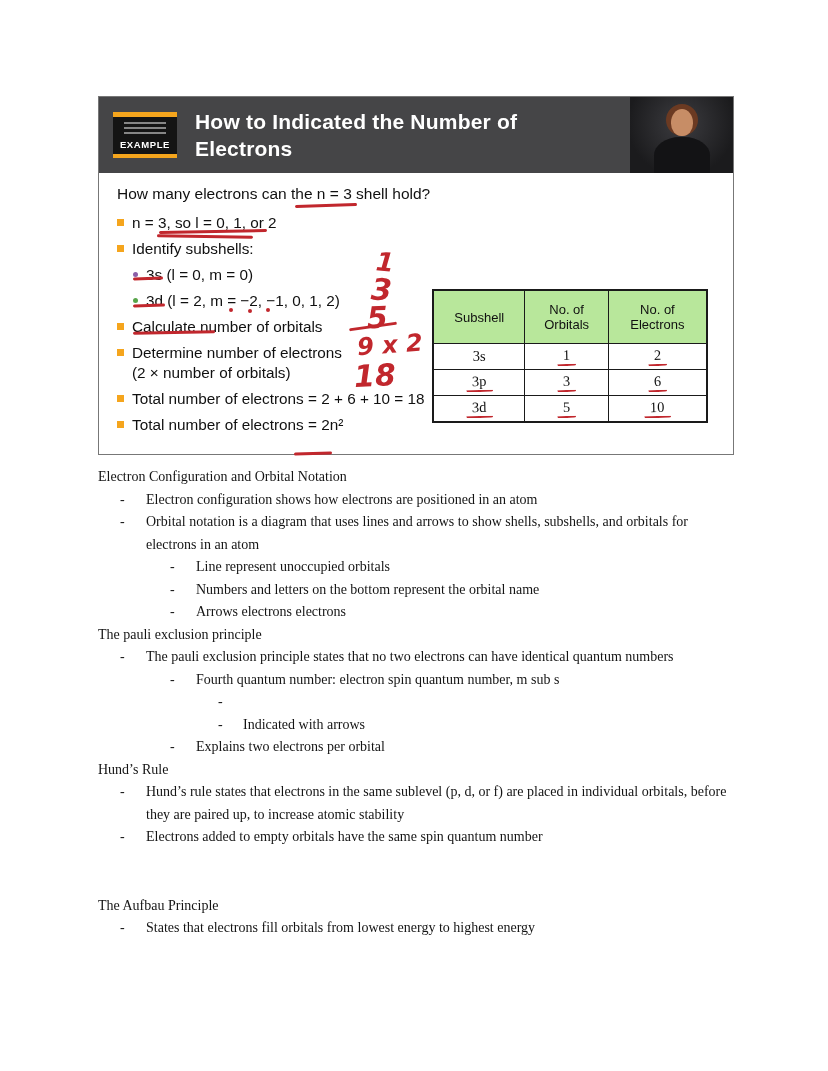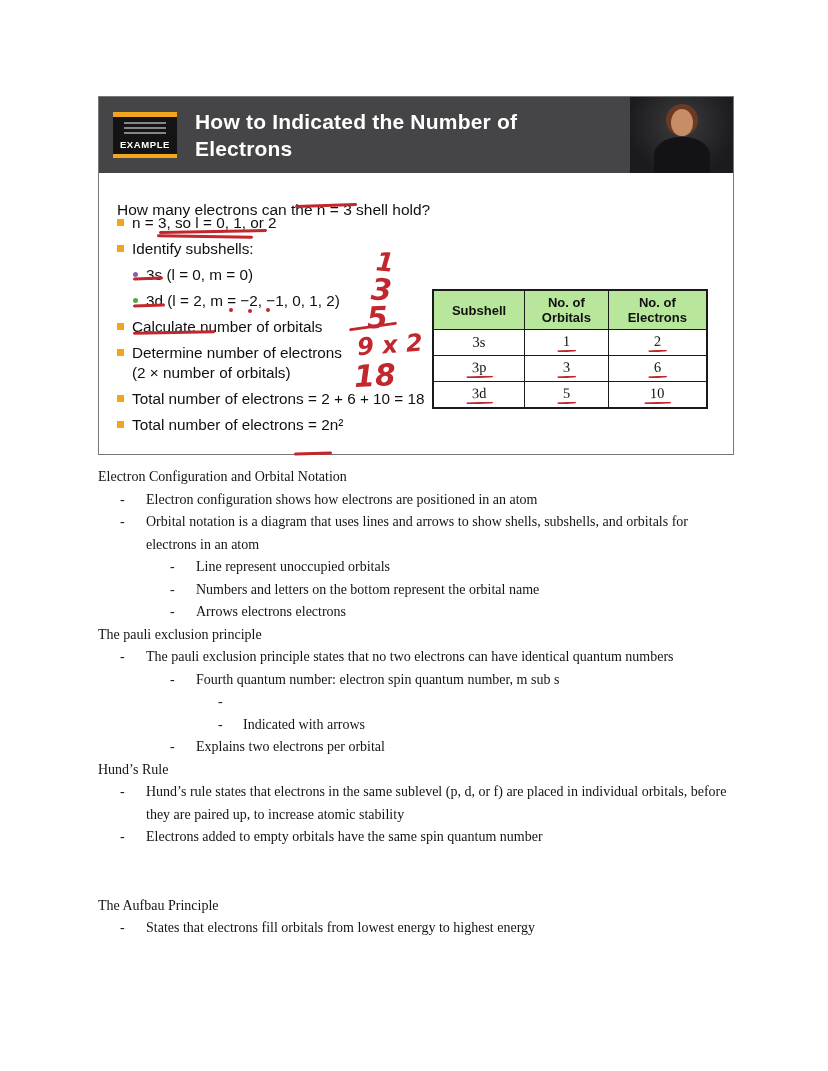--- a/index.html
+++ b/index.html
@@ -21,34 +21,34 @@
                white-space:pre-line;letter-spacing:.2px;}
   .presenter{position:absolute;right:0;top:0;width:103px;height:76px;overflow:hidden;
              background:radial-gradient(circle at 50% 35%,#3c3c40,#1b1b1d 75%);}
   .p-hair{position:absolute;left:36px;top:7px;width:32px;height:32px;background:#6b3a22;border-radius:50%;}
   .p-head{position:absolute;left:41px;top:12px;width:22px;height:27px;background:#c78d66;
           border-radius:50% 50% 46% 46%;}
   .p-torso{position:absolute;left:24px;top:40px;width:56px;height:40px;background:#131315;
            border-radius:46% 46% 0 0;}
 
   .slide-body{position:absolute;left:0;top:76px;right:0;bottom:0;}
-  .question{position:absolute;left:18px;top:28px;font-size:15.5px;color:#101010;}
+  .question{position:absolute;left:18px;top:12px;font-size:15.5px;color:#101010;}
 
   .bullets{position:absolute;left:18px;top:40px;width:322px;}
   .bullet{display:flex;margin-bottom:6px;font-size:15.3px;line-height:20px;color:#101010;}
   .bullet .btxt{white-space:pre-line;}
   .bullet.lvl2{padding-left:16px;}
   .marker{flex:none;}
   .marker.sq{width:7px;height:7px;margin:6px 8px 0 0;}
   .marker.dot{width:5px;height:5px;border-radius:50%;margin:7px 8px 0 0;}
 
   .slide-table{position:absolute;left:333px;top:116px;width:276px;border-collapse:collapse;
                border:2px solid #1a1a1a;}
-  .slide-table th{background:#b8e79b;border:1.5px solid #1a1a1a;font-size:13px;font-weight:bold;
-                  padding:4px 4px;white-space:pre-line;line-height:15px;color:#101010;}
+  .slide-table th{background:#b8e79b;border:1.5px solid #1a1a1a;font-size:13px;font-weight:normal;
+                  padding:11px 4px;white-space:pre-line;line-height:15px;color:#101010;}
   .slide-table td{border:1.5px solid #1a1a1a;text-align:center;font-size:14.5px;height:23px;
                   font-family:"Liberation Serif",serif;color:#101010;}
   .slide-table td.sub{}
   .redline{display:inline-block;border-bottom:2.5px solid #c1272d;padding:0 6px 0px;
            transform:rotate(-1.2deg);border-radius:2px;}
 
   
   .ann{position:absolute;color:#c1272d;font-weight:bold;font-style:italic;
        font-family:"DejaVu Sans",sans-serif;line-height:1;}
   .ann1{left:277px;top:76px;font-size:26px;transform:rotate(5deg);}

